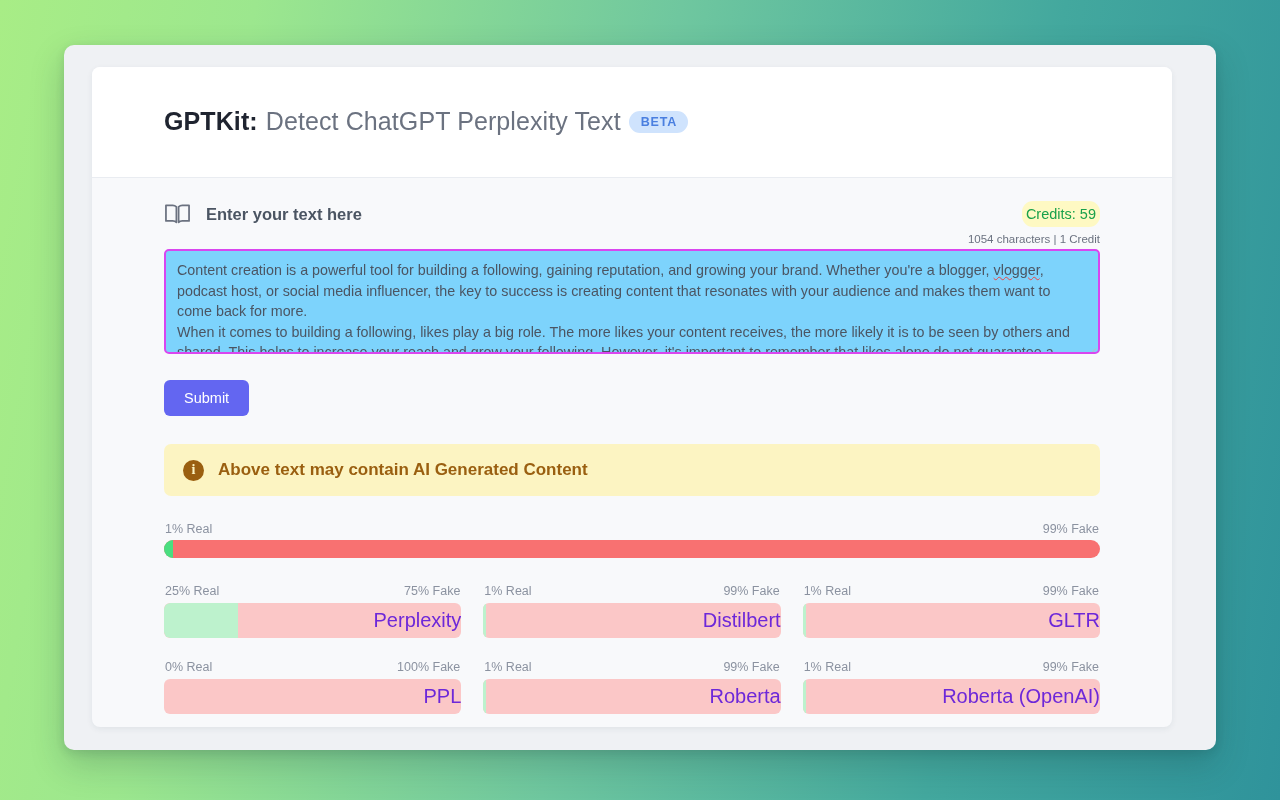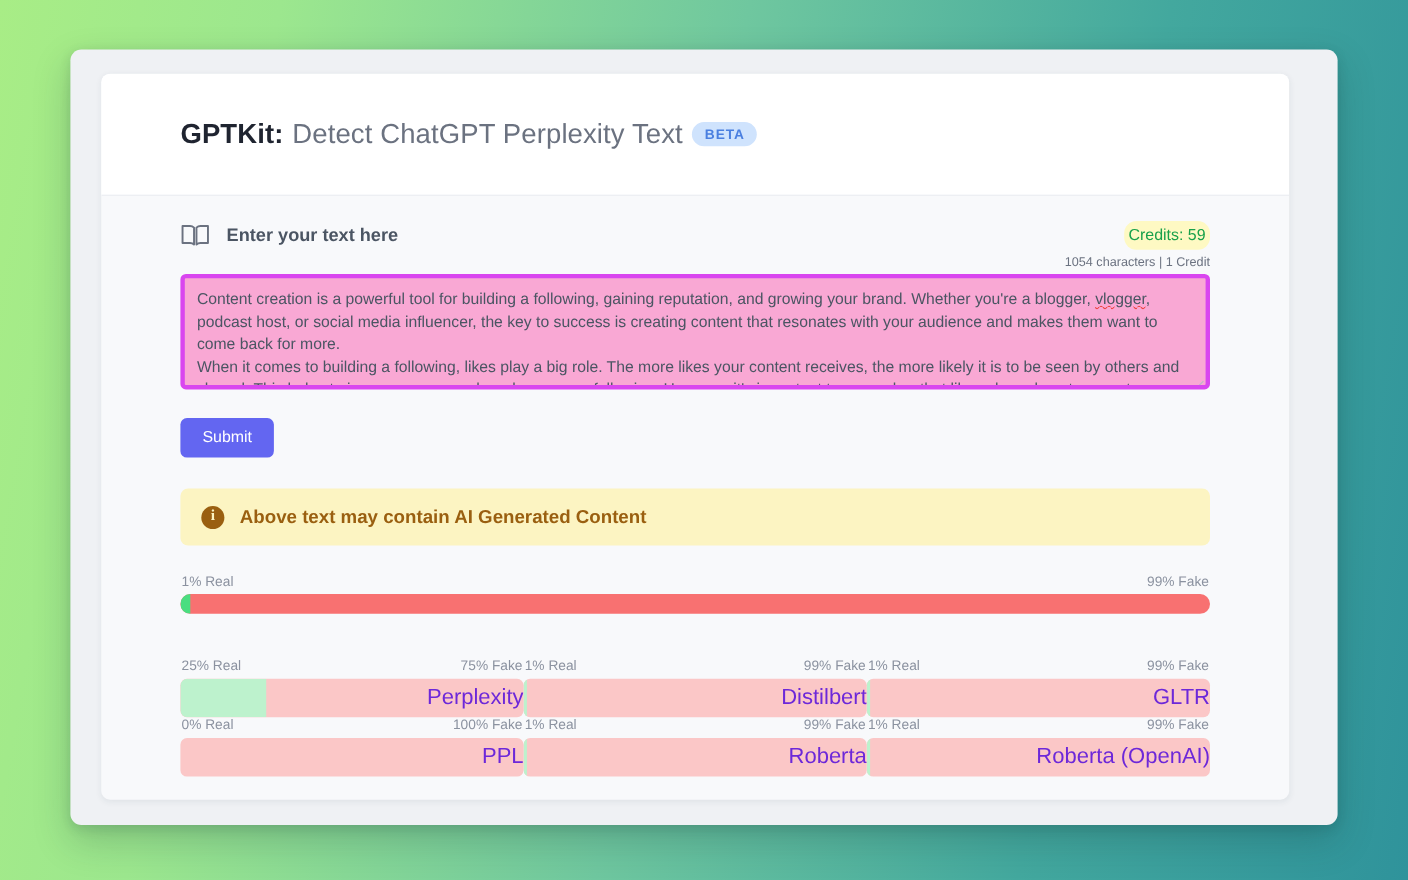--- a/index.html
+++ b/index.html
@@ -38,21 +38,21 @@
   .label-left{ display:flex; align-items:center; gap:15px; }
   .book-icon{ width:27px; height:22px; display:block; }
   .label-text{ font-size:16.5px; color:#4b5563; font-weight:600; }
   .credits-badge{
     background:#fef9c3; color:#19a14b; font-size:14.5px; font-weight:500;
     padding:5px 4px; border-radius:11px;
   }
   .char-count{ text-align:right; font-size:11.5px; color:#6b7280; margin-top:6px; }
 
   .textarea-box{
-    margin-top:4px; height:105px; background:#f9a8d4; border:4px solid #d946ef;
+    margin-top:4px; height:105px; background:#7dd3fc; border:2px solid #d946ef;
     border-radius:5px; padding:9px 12px 12px 11px; overflow:hidden; position:relative;
     font-size:14.3px; line-height:20.5px; color:#4b5563;
   }
   .textarea-box p{ margin:0; }
   .misspelled{ text-decoration:underline; text-decoration-style:wavy;
     text-decoration-color:#ef4444; text-decoration-thickness:1px; }
   .resize-grip{ position:absolute; right:2px; bottom:1px; width:11px; height:11px; }
   .resize-grip:before, .resize-grip:after{
     content:""; position:absolute; background:#b6bcc6; height:1px; right:0;
     transform-origin:right center;}
@@ -74,21 +74,21 @@
     display:flex; align-items:center; justify-content:center; flex:0 0 auto; }
   .alert-text{ font-size:17px; font-weight:700; color:#9a5f10; }
 
   .meter-block{ margin-top:26px; }
   .meter-caption{ display:flex; justify-content:space-between;
     font-size:12.5px; color:#8b92a0; padding:0 1px 4px 1px; }
   .meter-track{ height:18px; border-radius:9px; background:#f87171;
      overflow:hidden; display:flex; }
   .meter-real{ background:#4ade80; height:100%; }
 
-  .grid{ display:grid; grid-template-columns:repeat(3,1fr); margin-top:40px; }
+  .grid{ display:grid; grid-template-columns:repeat(3,1fr); gap:22px; margin-top:26px; }
   .model-caption{ display:flex; justify-content:space-between;
     font-size:12.5px; color:#8b92a0; padding:0 1px 5px 1px; }
   .model-bar{ position:relative; height:35px; border-radius:6px;
     background:#fbc7c7; overflow:hidden; display:flex; align-items:center; }
   .model-real{ position:absolute; left:0; top:0; bottom:0; background:#bdf2cd;
     border-radius:6px 0 0 6px; }
   .model-name{ position:relative; width:100%; text-align:right;
     font-size:20px; color:#6d28d9; }
 </style>
 </head>

